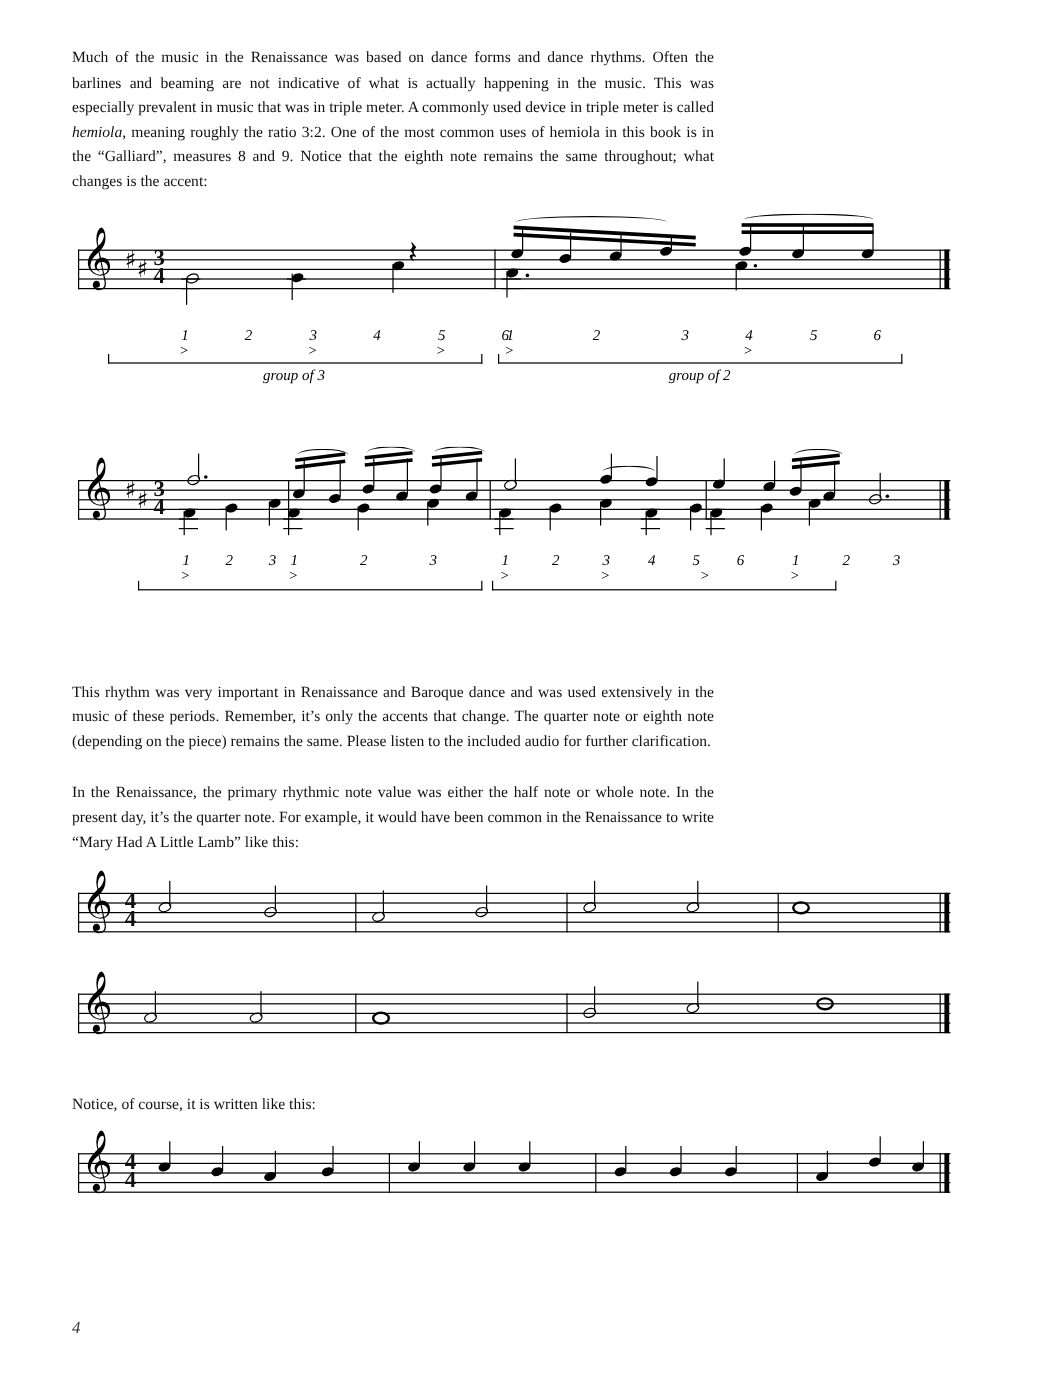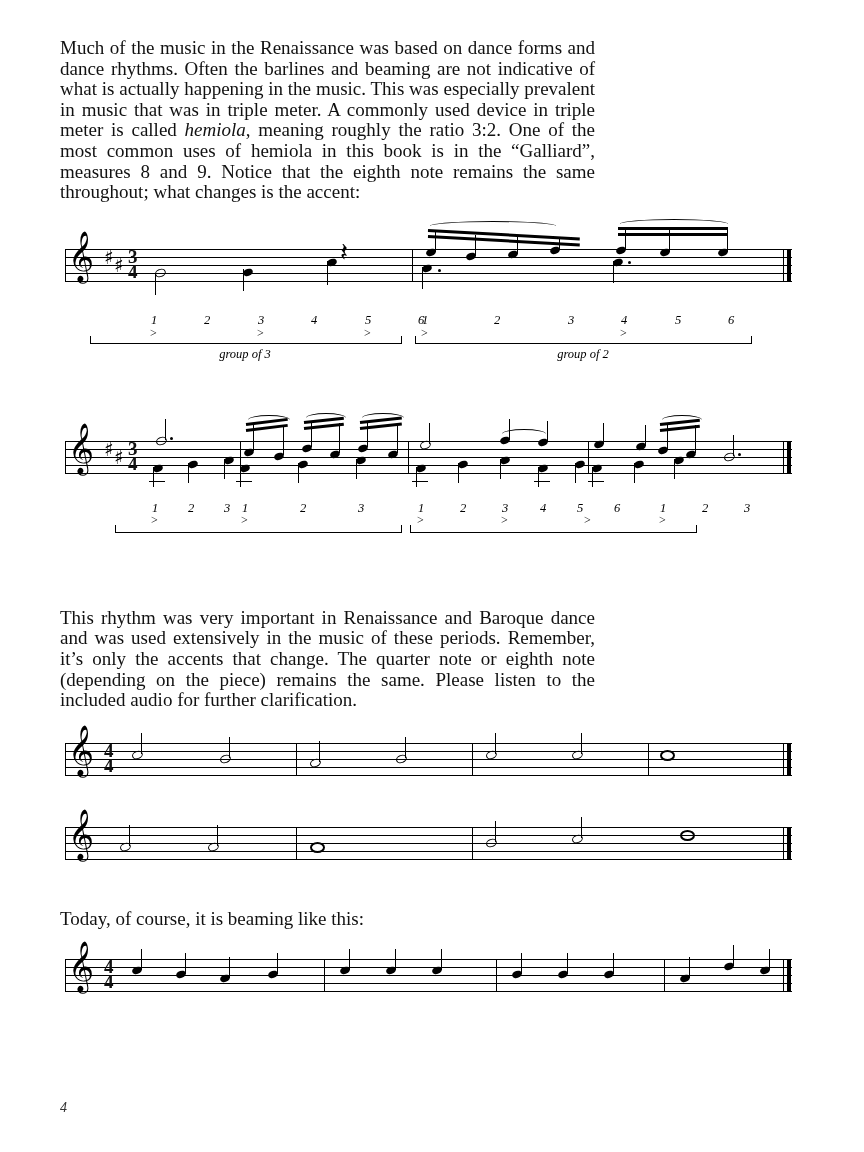--- a/index.html
+++ b/index.html
@@ -29,21 +29,21 @@
     width: 744px;
   }
   h1.section-title {
     font-family: "Liberation Serif", serif;
     font-size: 19px;
     font-weight: bold;
     margin: 0 0 6px 0;
     letter-spacing: 0.2px;
   }
   p.body-text {
-    font-size: 19px;
+    font-size: 13px;
     line-height: 20.6px;
     margin: 0 0 0 0;
     text-align: justify;
     width: 535px;
   }
   .para-block {
     width: 535px;
   }
   .em-italic { font-style: italic; }
 
@@ -496,20 +496,23 @@
       <div class="accent" style="left:599px; top:100px;">&gt;</div>
 
       <div class="bracket" style="left:55px; top:112px; width:285px;"></div>
       <div class="bracket" style="left:350px; top:112px; width:285px;"></div>
     </div>
 
     <div class="para-block" style="margin-top:30px;">
       <p class="body-text">This rhythm was very important in Renaissance and Baroque dance and was used extensively in the music of these periods. Remember, it’s only the accents that change. The quarter note or eighth note (depending on the piece) remains the same. Please listen to the included audio for further clarification.</p>
     </div>
 
+    <div class="para-block" style="margin-top:22px;">
+      <p class="body-text">In the Renaissance, the primary rhythmic note value was either the half note or whole note. In the present day, it’s the quarter note. For example, it would have been common in the Renaissance to write “Mary Had A Little Lamb” like this:</p>
+    </div>
 
     <div class="system" style="height:62px; margin-top:24px;">
       <div class="staff-lines" style="top:8px; left:5px; width:727px;">
         <i></i>
           <i></i>
           <i></i>
           <i></i>
           <i></i>
       </div>
       <div class="clef" style="left:8px; top:-7px;">𝄞</div>
@@ -568,21 +571,21 @@
       <div class="notehead whole" style="left:250px; top:23px;"></div>
 
       <div class="notehead open" style="left:426px; top:20px;"></div>
       <div class="stem" style="left:435px; top:2px; height:21px;"></div>
       <div class="notehead open" style="left:512px; top:16px;"></div>
       <div class="stem" style="left:521px; top:-2px; height:21px;"></div>
       <div class="notehead whole" style="left:620px; top:11px;"></div>
     </div>
 
     <div class="para-block" style="margin-top:28px;">
-      <p class="body-text">Today, of course, it is beaming like this:</p>
+      <p class="body-text">Notice, of course, it is written like this:</p>
     </div>
 
     <div class="system" style="height:62px; margin-top:22px;">
       <div class="staff-lines" style="top:8px; left:5px; width:727px;">
         <i></i>
           <i></i>
           <i></i>
           <i></i>
           <i></i>
       </div>

